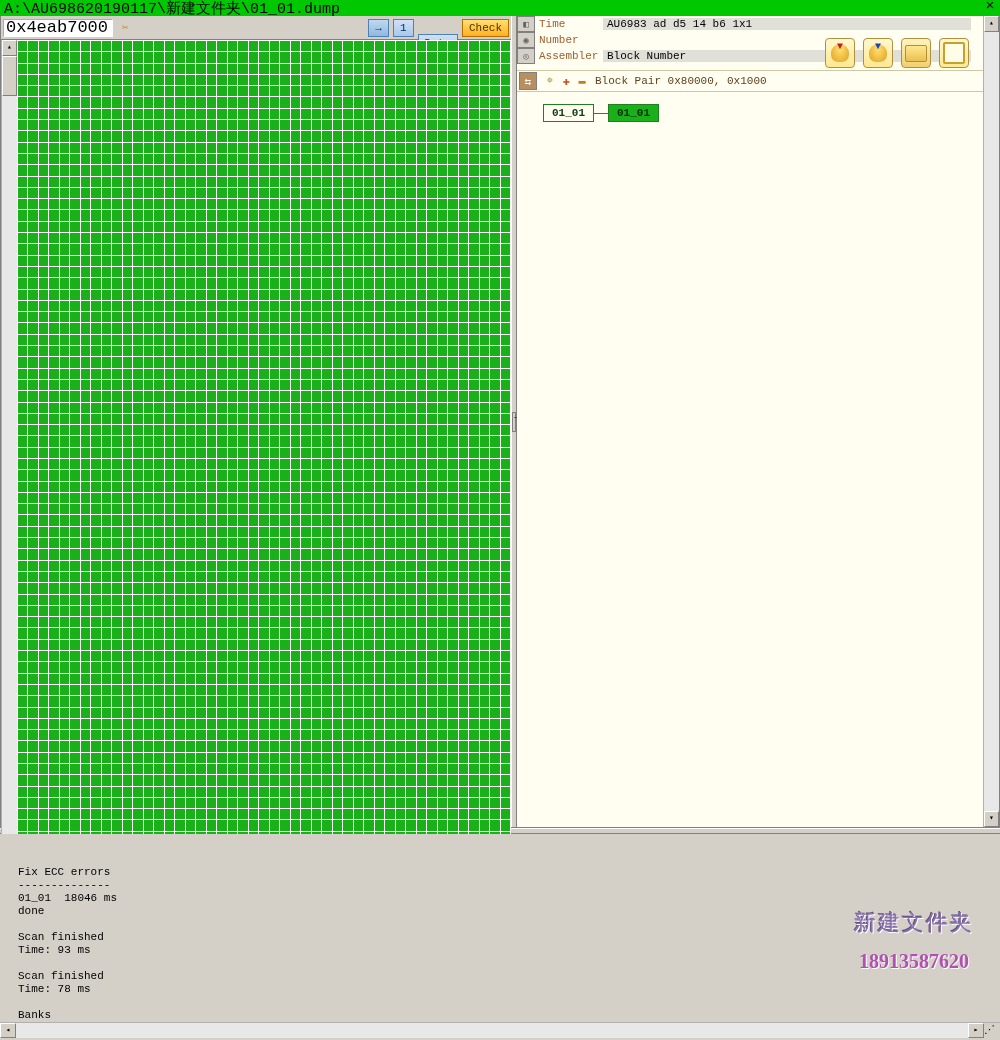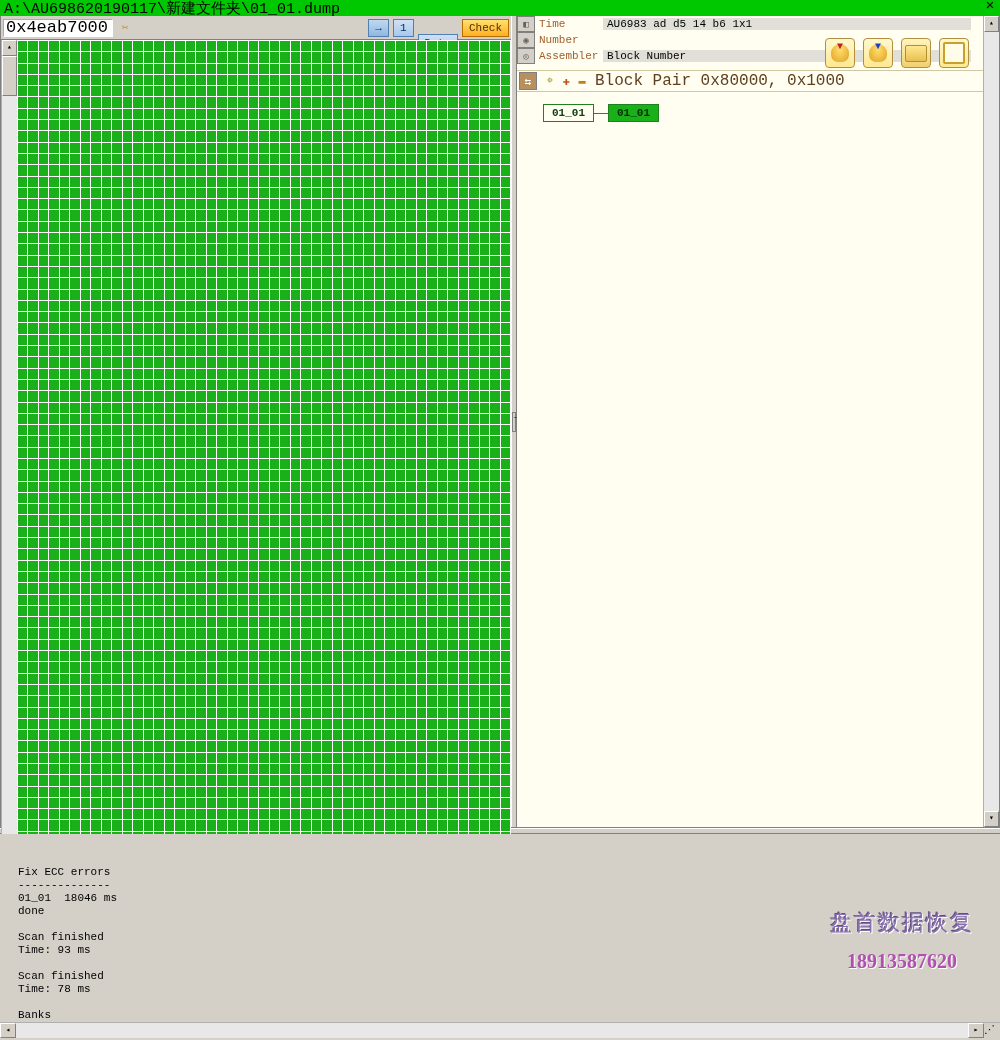--- a/index.html
+++ b/index.html
@@ -48,21 +48,21 @@
 .big-icon .arrow-red { color: #c02020; }
 .big-icon .arrow-blue { color: #2040c0; }
 .folder-icon { background: linear-gradient(#fff4c0,#f0d070); }
 .folder-icon::before { content: ""; width: 20px; height: 15px; background: linear-gradient(#ffe890,#e8c050); border: 1px solid #b09030; border-radius: 2px; }
 .save-icon::before { content: ""; width: 18px; height: 18px; background: #fffce8; border: 2px solid #c8a030; border-radius: 2px; }
 
 .assembler-bar { display: flex; align-items: center; height: 22px; background: #fffef0; border-top: 1px solid #d0c8a0; border-bottom: 1px solid #d0c8a0; margin-top: 6px; padding: 0 2px; gap: 6px; }
 .asm-icon-group { display: flex; gap: 2px; align-items: center; }
 .asm-btn { width: 18px; height: 18px; border: 1px solid #808080; background: #d4d0c8; display: flex; align-items: center; justify-content: center; cursor: pointer; font-size: 11px; }
 .asm-tool { width: 14px; height: 14px; display: flex; align-items: center; justify-content: center; cursor: pointer; font-size: 12px; }
-.asm-text { color: #604020; font-size: 16px; text-align: center; }
+.asm-text { color: #604020; font-size: 11px; text-align: center; }
 
 .block-area { flex: 1; padding: 12px 26px; position: relative; font-weight: bold; }
 .block-chip { display: inline-block; padding: 2px 8px; border: 1px solid #208020; background: #fffef0; font-size: 11px; color: #104010; position: relative; }
 .block-chip.active { background: #1ab01a; color: #003000; }
 .block-connector { display: inline-block; width: 14px; height: 1px; background: #606060; vertical-align: middle; }
 
 .splitter-h { height: 6px; background: #d4d0c8; border-top: 1px solid #fff; border-bottom: 1px solid #808080; cursor: ns-resize; }
 
 .log-panel { height: 188px; background: #d4d0c8; padding: 6px 18px; font-size: 11px; line-height: 13px; white-space: pre; color: #000; position: relative; overflow: hidden; }
 .watermark { position: absolute; right: 26px; top: 56px; text-align: center; font-family: "SimSun", serif; }
@@ -3749,21 +3749,21 @@
 Time: 93 ms
 
 Scan finished
 Time: 78 ms
 
 Banks
 -----
 00 / 0x000 / 0x3cd
 01 / 0x000 / 0x3c9</div>
   <div class="watermark">
-    <div class="cn">盘首数据恢复</div>
+    <div class="cn">新建文件夹</div>
     <div class="phone">18913587620</div>
   </div>
 </div>
 
 <div class="bottom-scroll">
   <div class="sc-btn-h">◂</div>
   <div class="track-h"></div>
   <div class="sc-btn-h">▸</div>
   <div class="corner">⋰</div>
 </div>

